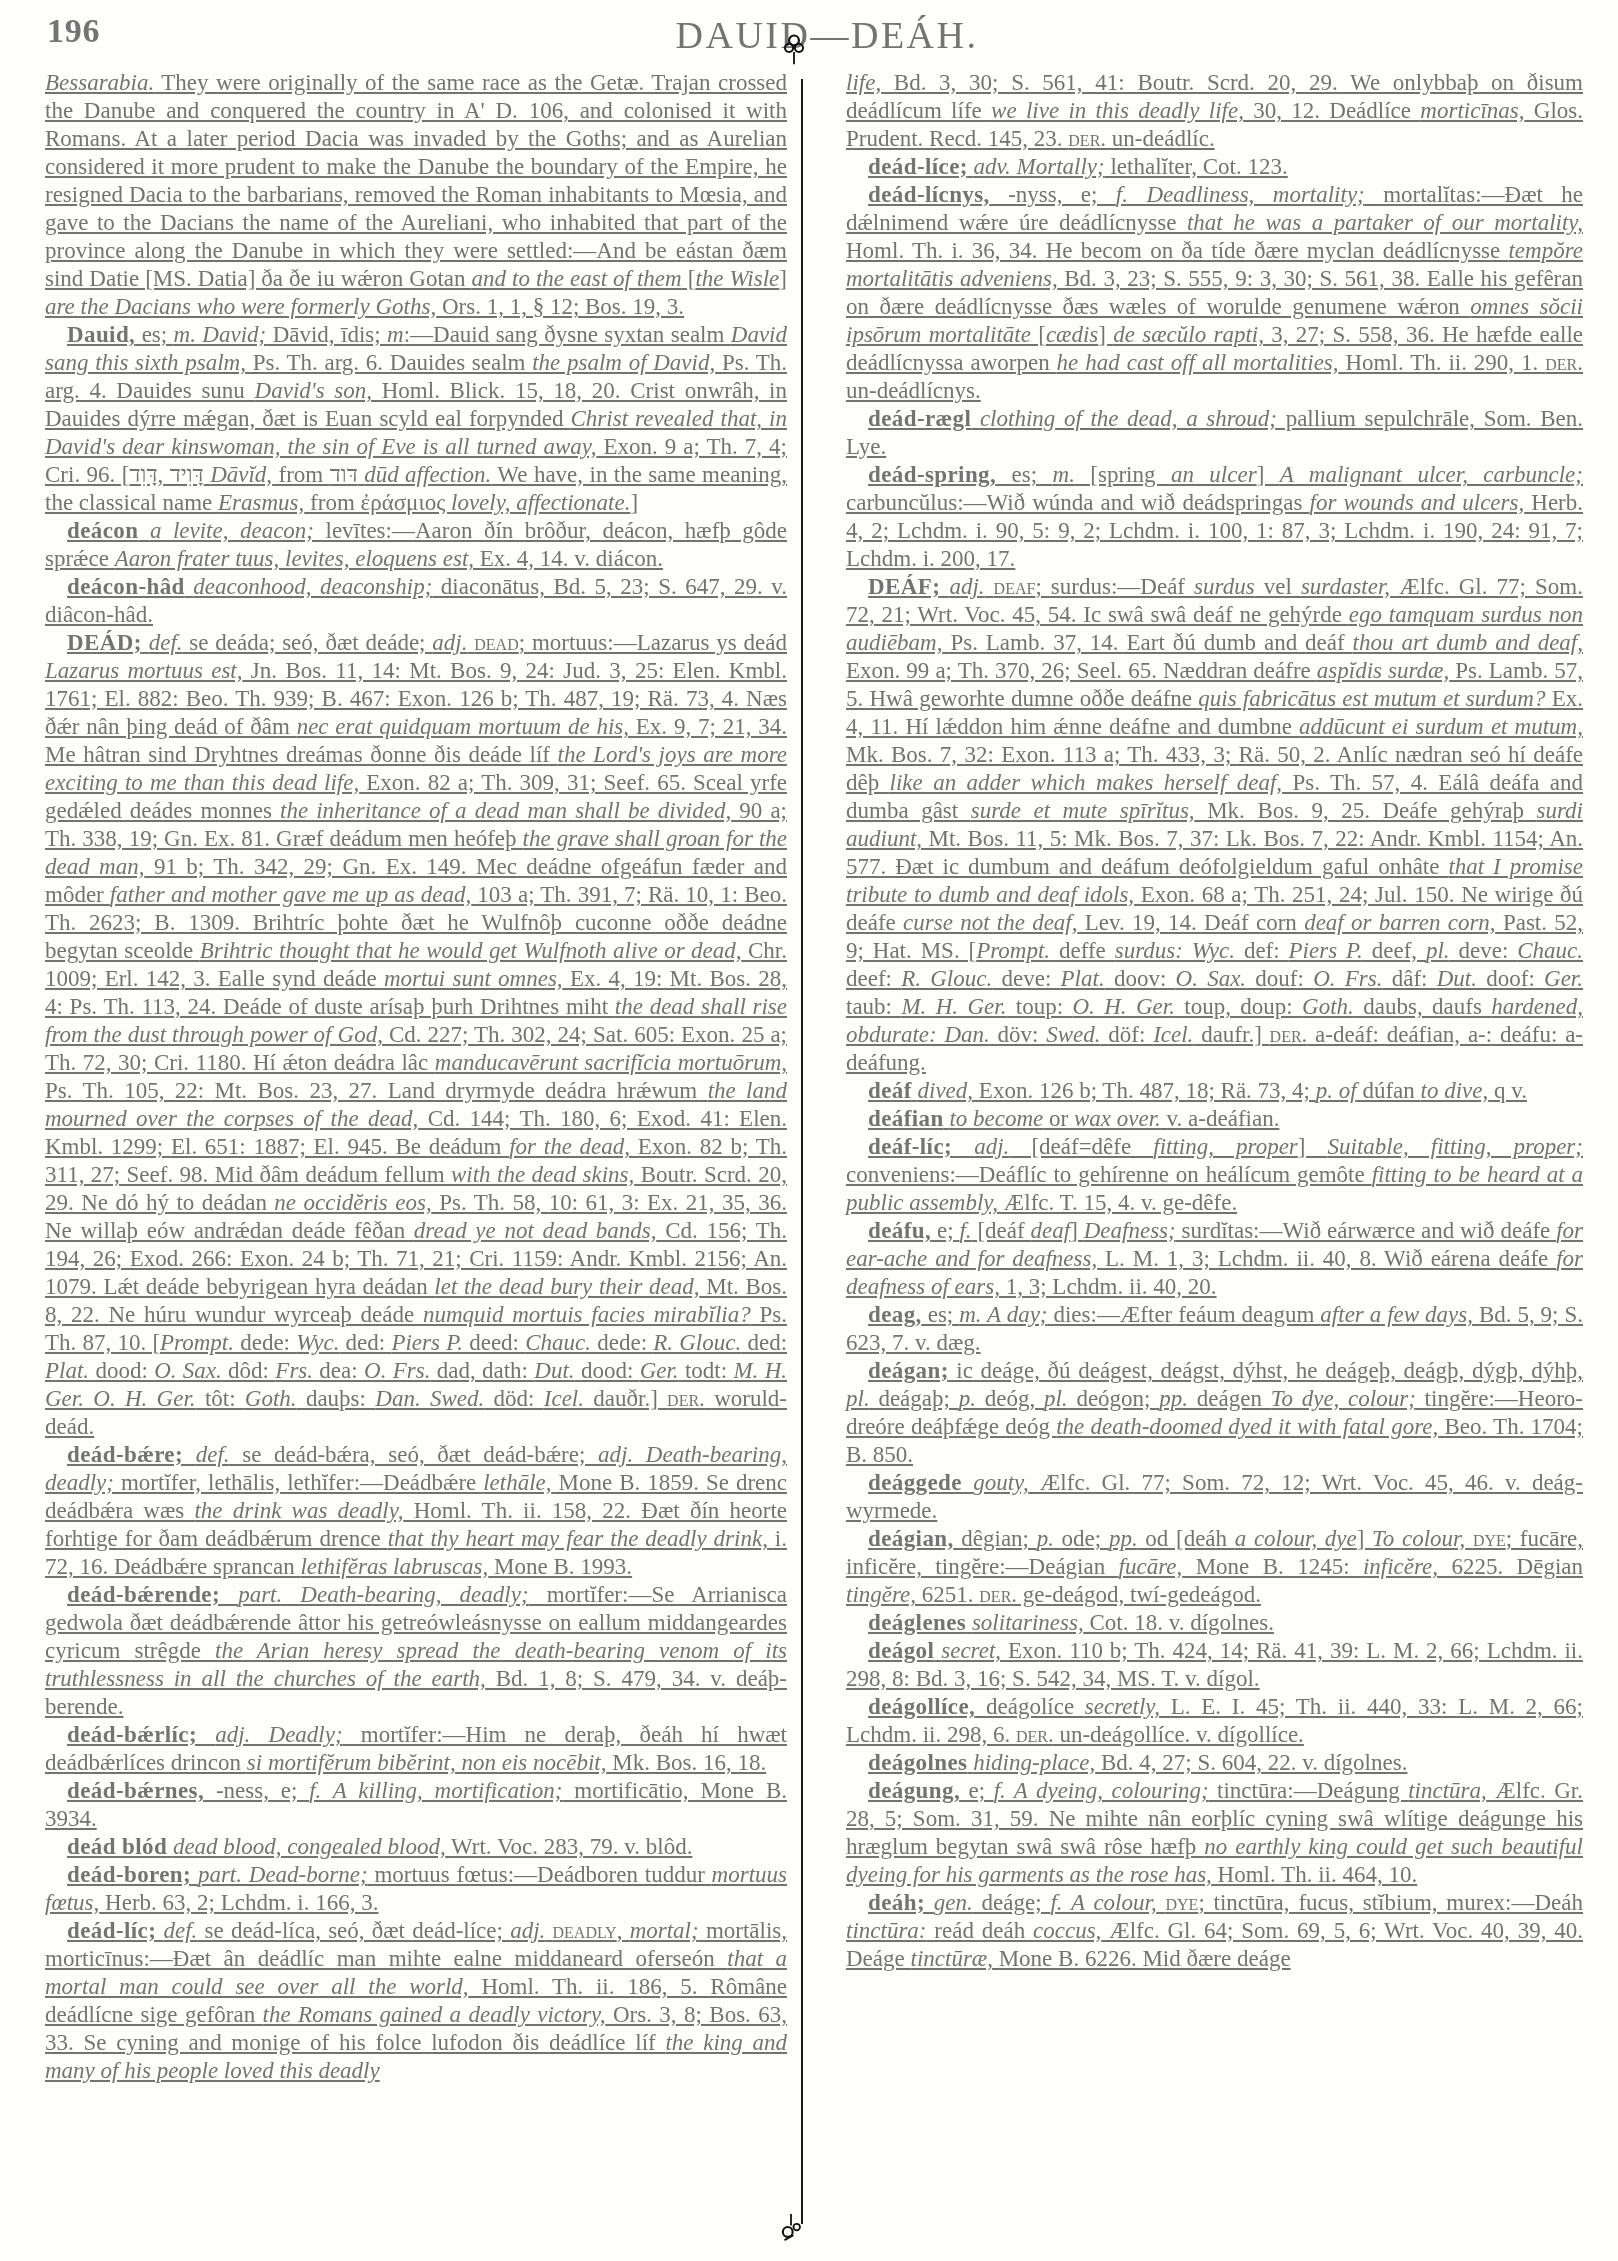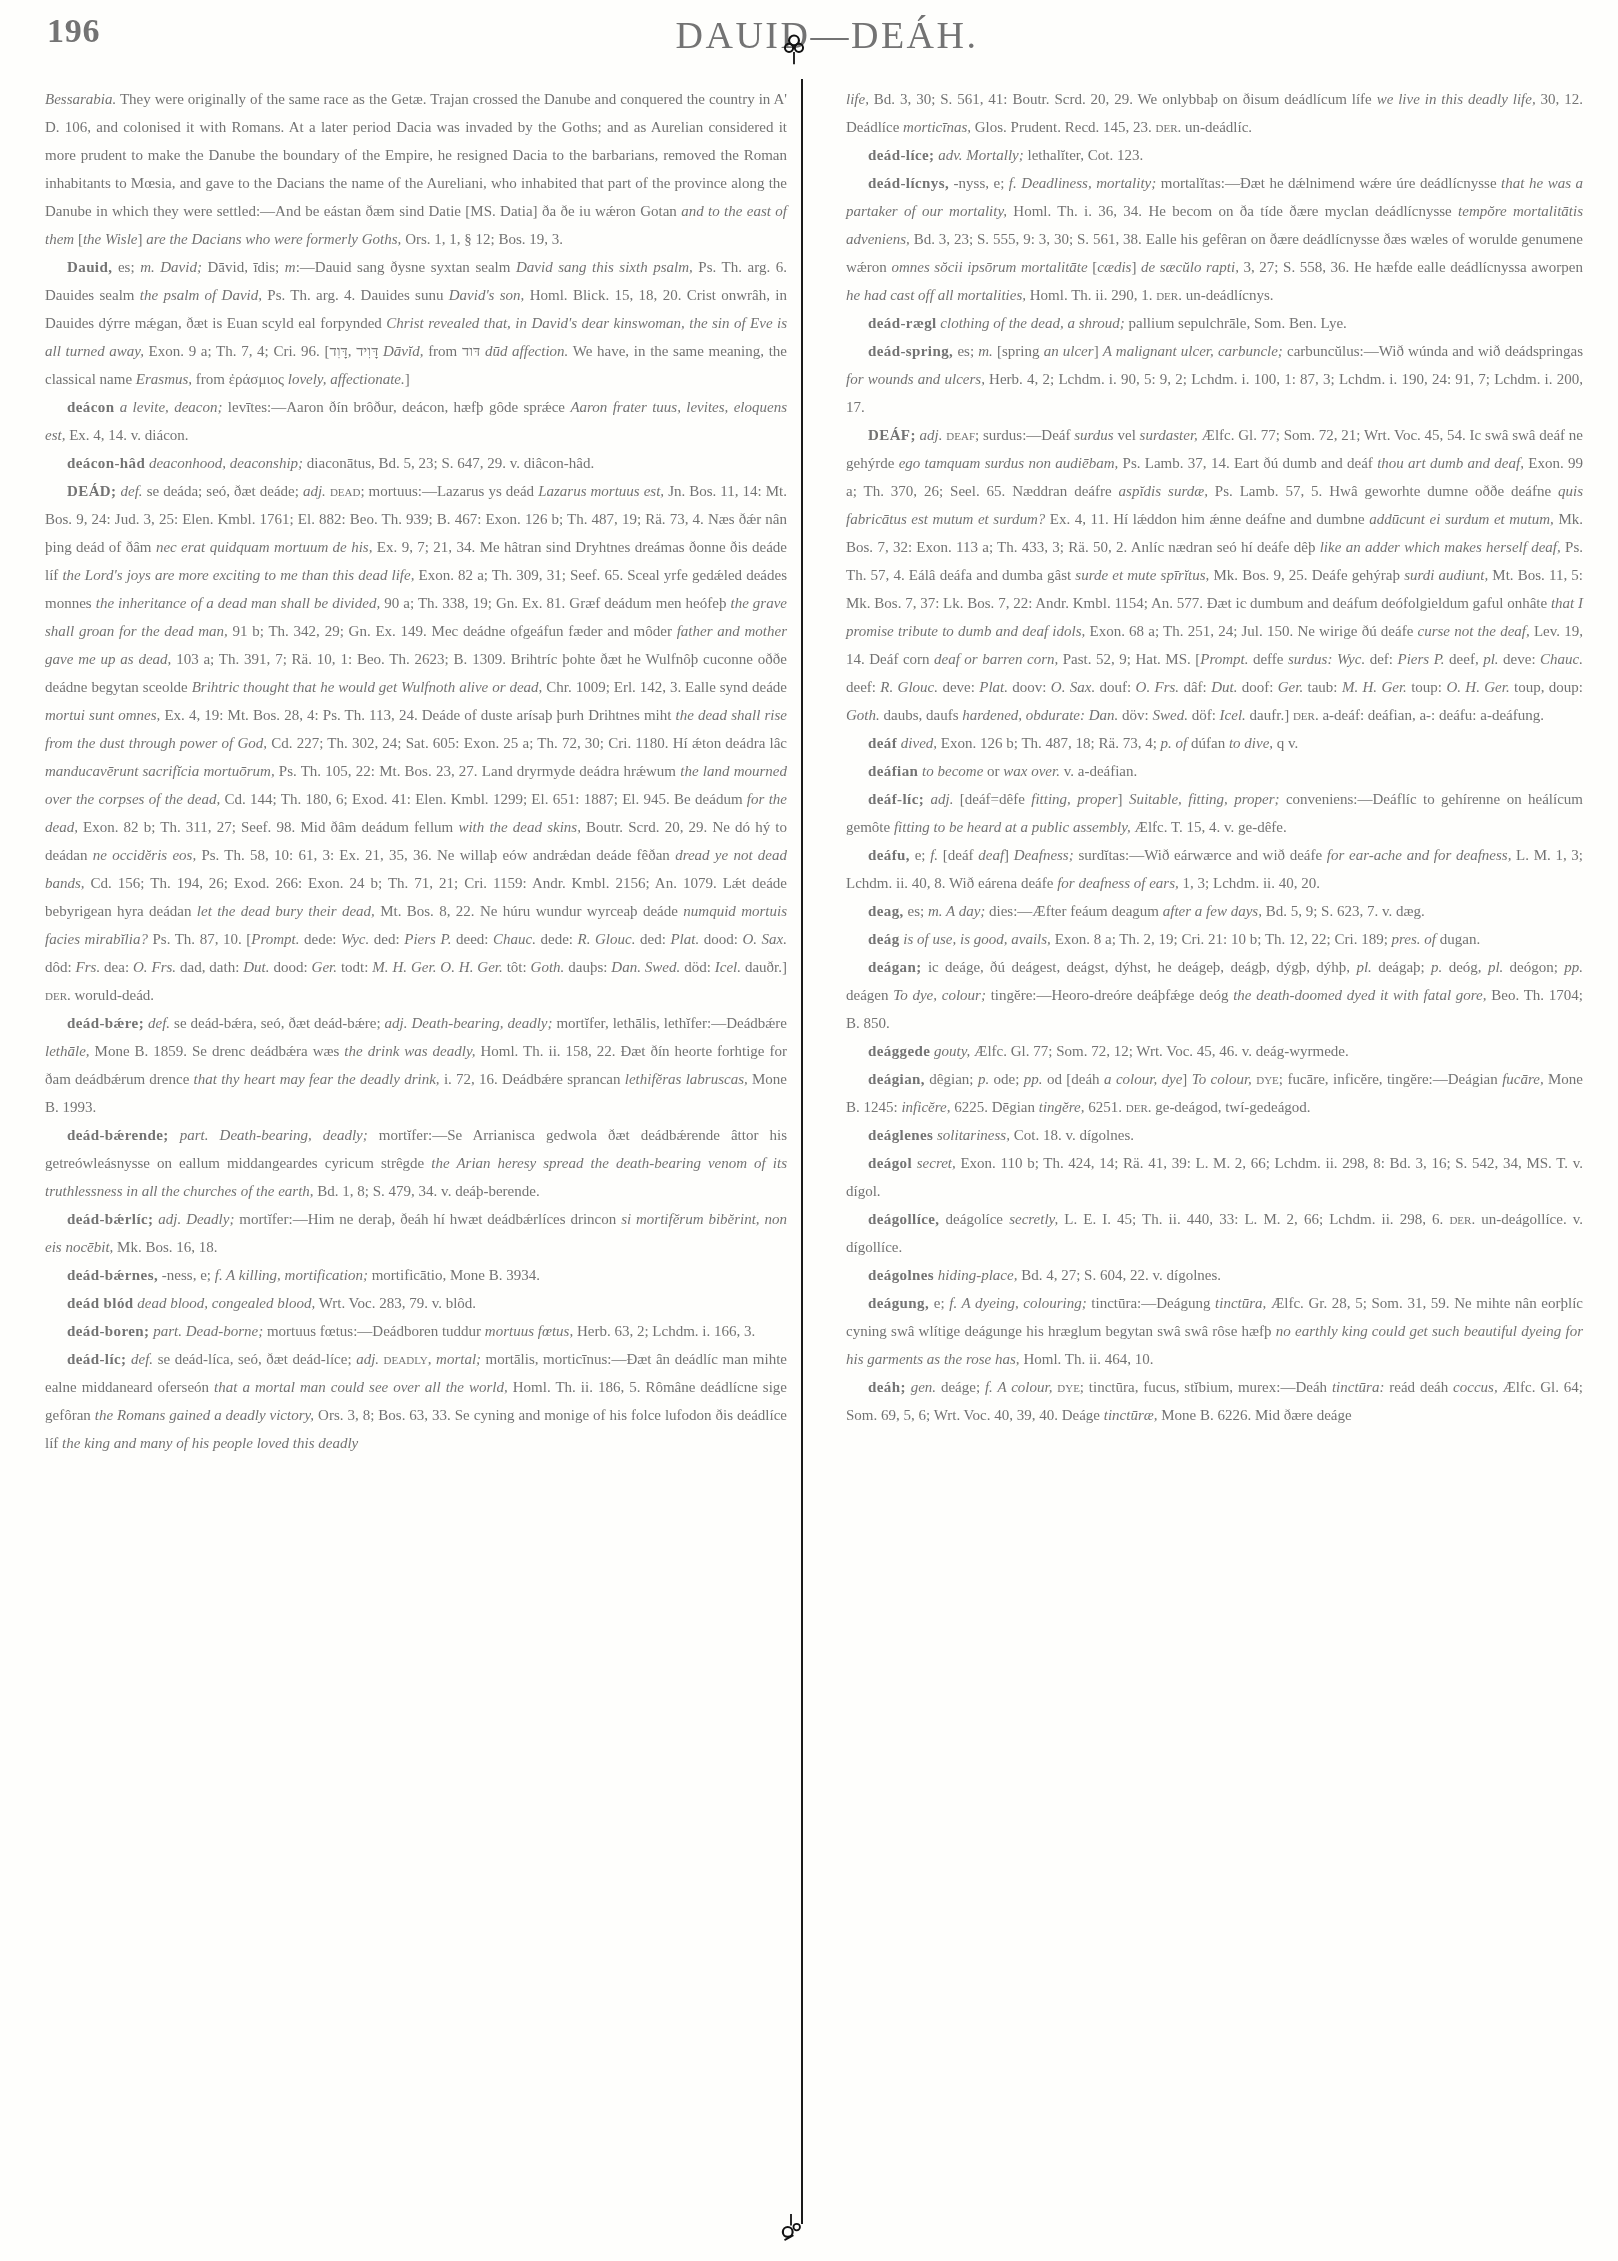--- a/index.html
+++ b/index.html
@@ -10,22 +10,22 @@
   }
   .page-number{
     position:absolute; top:11.5px; left:47px; font-size:34px; font-weight:bold;
     letter-spacing:0.8px;
   }
   .running-title{
     position:absolute; top:13px; left:0; right:0; text-align:center;
     font-size:38px; letter-spacing:2.5px;padding-left:36px;
   }
   .column{
-    position:absolute; top:85px; width:742px; text-align:justify;
-    font-size:15px; line-height:28px;
+    position:absolute; top:69px; width:742px; text-align:justify;
+    font-size:23px; line-height:28px;text-decoration:underline;
   }
   .column.left{ left:45px; }
   .column.right{ left:846px; width:737px; }
   .entry{ margin:0; text-indent:22px; }
   .entry.cont{ text-indent:0; }
   .entry b{ font-weight:700; letter-spacing:0.4px; }
   .sc{ font-variant:small-caps;margin-top:40px; }
   .divider{
     position:absolute; left:801px; top:79px; width:1.6px; height:2145px;
     background:#1a1a1a;
@@ -83,21 +83,20 @@
       <p class="entry"><b>deád-líce;</b> <i>adv. Mortally;</i> lethalĭter, Cot. 123.</p>
       <p class="entry"><b>deád-lícnys,</b> -nyss, e; <i>f. Deadliness, mortality;</i> mortalĭtas:—Ðæt he dǽlnimend wǽre úre deádlícnysse <i>that he was a partaker of our mortality,</i> Homl. Th. i. 36, 34.  He becom on ða tíde ðære myclan deádlícnysse <i>tempŏre mortalitātis adveniens,</i> Bd. 3, 23; S. 555, 9: 3, 30; S. 561, 38.  Ealle his gefêran on ðære deádlícnysse ðæs wæles of worulde genumene wǽron <i>omnes sŏcii ipsōrum mortalitāte</i> [<i>cædis</i>] <i>de sæcŭlo rapti,</i> 3, 27; S. 558, 36.  He hæfde ealle deádlícnyssa aworpen <i>he had cast off all mortalities,</i> Homl. Th. ii. 290, 1.  <span class="sc">der.</span> un-deádlícnys.</p>
       <p class="entry"><b>deád-rægl</b> <i>clothing of the dead, a shroud;</i> pallium sepulchrāle, Som. Ben. Lye.</p>
       <p class="entry"><b>deád-spring,</b> es; <i>m.</i> [spring <i>an ulcer</i>] <i>A malignant ulcer, carbuncle;</i> carbuncŭlus:—Wið wúnda and wið deádspringas <i>for wounds and ulcers,</i> Herb. 4, 2; Lchdm. i. 90, 5: 9, 2; Lchdm. i. 100, 1: 87, 3; Lchdm. i. 190, 24: 91, 7; Lchdm. i. 200, 17.</p>
       <p class="entry"><b>DEÁF;</b> <i>adj.</i> <span class="sc">deaf</span>; surdus:—Deáf <i>surdus</i> vel <i>surdaster,</i> Ælfc. Gl. 77; Som. 72, 21; Wrt. Voc. 45, 54.  Ic swâ swâ deáf ne gehýrde <i>ego tamquam surdus non audiēbam,</i> Ps. Lamb. 37, 14.  Eart ðú dumb and deáf <i>thou art dumb and deaf,</i> Exon. 99 a; Th. 370, 26; Seel. 65.  Næddran deáfre <i>aspĭdis surdæ,</i> Ps. Lamb. 57, 5.  Hwâ geworhte dumne oððe deáfne <i>quis fabricātus est mutum et surdum?</i> Ex. 4, 11.  Hí lǽddon him ǽnne deáfne and dumbne <i>addūcunt ei surdum et mutum,</i> Mk. Bos. 7, 32: Exon. 113 a; Th. 433, 3; Rä. 50, 2.  Anlíc nædran seó hí deáfe dêþ <i>like an adder which makes herself deaf,</i> Ps. Th. 57, 4.  Eálâ deáfa and dumba gâst <i>surde et mute spīrĭtus,</i> Mk. Bos. 9, 25.  Deáfe gehýraþ <i>surdi audiunt,</i> Mt. Bos. 11, 5: Mk. Bos. 7, 37: Lk. Bos. 7, 22: Andr. Kmbl. 1154; An. 577.  Ðæt ic dumbum and deáfum deófolgieldum gaful onhâte <i>that I promise tribute to dumb and deaf idols,</i> Exon. 68 a; Th. 251, 24; Jul. 150.  Ne wirige ðú deáfe <i>curse not the deaf,</i> Lev. 19, 14.  Deáf corn <i>deaf or barren corn,</i> Past. 52, 9; Hat. MS.  [<i>Prompt.</i> deffe <i>surdus: Wyc.</i> def: <i>Piers P.</i> deef, <i>pl.</i> deve: <i>Chauc.</i> deef: <i>R. Glouc.</i> deve: <i>Plat.</i> doov: <i>O. Sax.</i> douf: <i>O. Frs.</i> dâf: <i>Dut.</i> doof: <i>Ger.</i> taub: <i>M. H. Ger.</i> toup: <i>O. H. Ger.</i> toup, doup: <i>Goth.</i> daubs, daufs <i>hardened, obdurate: Dan.</i> döv: <i>Swed.</i> döf: <i>Icel.</i> daufr.]  <span class="sc">der.</span> a-deáf: deáfian, a-: deáfu: a-deáfung.</p>
       <p class="entry"><b>deáf</b> <i>dived,</i> Exon. 126 b; Th. 487, 18; Rä. 73, 4; <i>p. of</i> dúfan <i>to dive,</i> q v.</p>
       <p class="entry"><b>deáfian</b> <i>to become</i> or <i>wax over.</i>  v. a-deáfian.</p>
       <p class="entry"><b>deáf-líc;</b> <i>adj.</i> [deáf=dêfe <i>fitting, proper</i>] <i>Suitable, fitting, proper;</i> conveniens:—Deáflíc to gehírenne on heálícum gemôte <i>fitting to be heard at a public assembly,</i> Ælfc. T. 15, 4.  v. ge-dêfe.</p>
       <p class="entry"><b>deáfu,</b> e; <i>f.</i> [deáf <i>deaf</i>] <i>Deafness;</i> surdĭtas:—Wið eárwærce and wið deáfe <i>for ear-ache and for deafness,</i> L. M. 1, 3; Lchdm. ii. 40, 8.  Wið eárena deáfe <i>for deafness of ears,</i> 1, 3; Lchdm. ii. 40, 20.</p>
       <p class="entry"><b>deag,</b> es; <i>m. A day;</i> dies:—Æfter feáum deagum <i>after a few days,</i> Bd. 5, 9; S. 623, 7.  v. dæg.</p>
-      <p class="entry"><b>deág</b> <i>is of use, is good, avails,</i> Exon. 8 a; Th. 2, 19; Cri. 21: 10 b; Th. 12, 22; Cri. 189; <i>pres. of</i> dugan.</p>
       <p class="entry"><b>deágan;</b> ic deáge, ðú deágest, deágst, dýhst, he deágeþ, deágþ, dýgþ, dýhþ, <i>pl.</i> deágaþ; <i>p.</i> deóg, <i>pl.</i> deógon; <i>pp.</i> deágen <i>To dye, colour;</i> tingĕre:—Heoro-dreóre deáþfǽge deóg <i>the death-doomed dyed it with fatal gore,</i> Beo. Th. 1704; B. 850.</p>
       <p class="entry"><b>deággede</b> <i>gouty,</i> Ælfc. Gl. 77; Som. 72, 12; Wrt. Voc. 45, 46. v. deág-wyrmede.</p>
       <p class="entry"><b>deágian,</b> dêgian; <i>p.</i> ode; <i>pp.</i> od [deáh <i>a colour, dye</i>] <i>To colour,</i> <span class="sc">dye</span>; fucāre, inficĕre, tingĕre:—Deágian <i>fucāre,</i> Mone B. 1245: <i>inficĕre,</i> 6225.  Dēgian <i>tingĕre,</i> 6251.  <span class="sc">der.</span> ge-deágod, twí-gedeágod.</p>
       <p class="entry"><b>deáglenes</b> <i>solitariness,</i> Cot. 18.  v. dígolnes.</p>
       <p class="entry"><b>deágol</b> <i>secret,</i> Exon. 110 b; Th. 424, 14; Rä. 41, 39: L. M. 2, 66; Lchdm. ii. 298, 8: Bd. 3, 16; S. 542, 34, MS. T.  v. dígol.</p>
       <p class="entry"><b>deágollíce,</b> deágolíce <i>secretly,</i> L. E. I. 45; Th. ii. 440, 33: L. M. 2, 66; Lchdm. ii. 298, 6.  <span class="sc">der.</span> un-deágollíce.  v. dígollíce.</p>
       <p class="entry"><b>deágolnes</b> <i>hiding-place,</i> Bd. 4, 27; S. 604, 22.  v. dígolnes.</p>
       <p class="entry"><b>deágung,</b> e; <i>f. A dyeing, colouring;</i> tinctūra:—Deágung <i>tinctūra,</i> Ælfc. Gr. 28, 5; Som. 31, 59.  Ne mihte nân eorþlíc cyning swâ wlítige deágunge his hræglum begytan swâ swâ rôse hæfþ <i>no earthly king could get such beautiful dyeing for his garments as the rose has,</i> Homl. Th. ii. 464, 10.</p>
       <p class="entry"><b>deáh;</b> <i>gen.</i> deáge; <i>f. A colour,</i> <span class="sc">dye</span>; tinctūra, fucus, stĭbium, murex:—Deáh <i>tinctūra:</i> reád deáh <i>coccus,</i> Ælfc. Gl. 64; Som. 69, 5, 6; Wrt. Voc. 40, 39, 40.  Deáge <i>tinctūræ,</i> Mone B. 6226.  Mid ðære deáge</p>
     </div>

